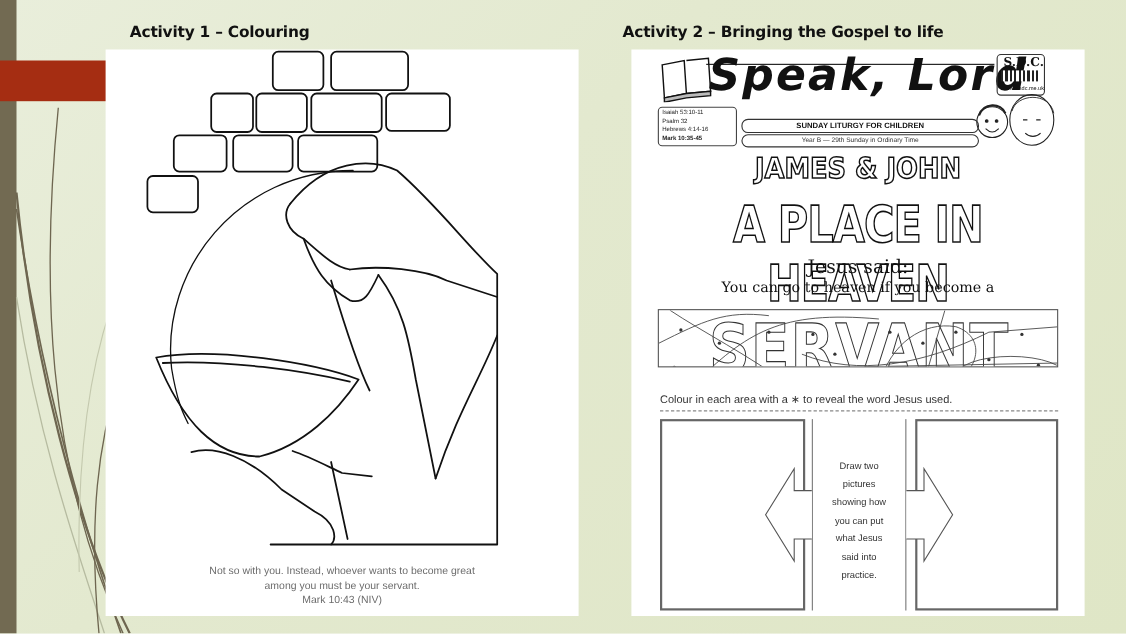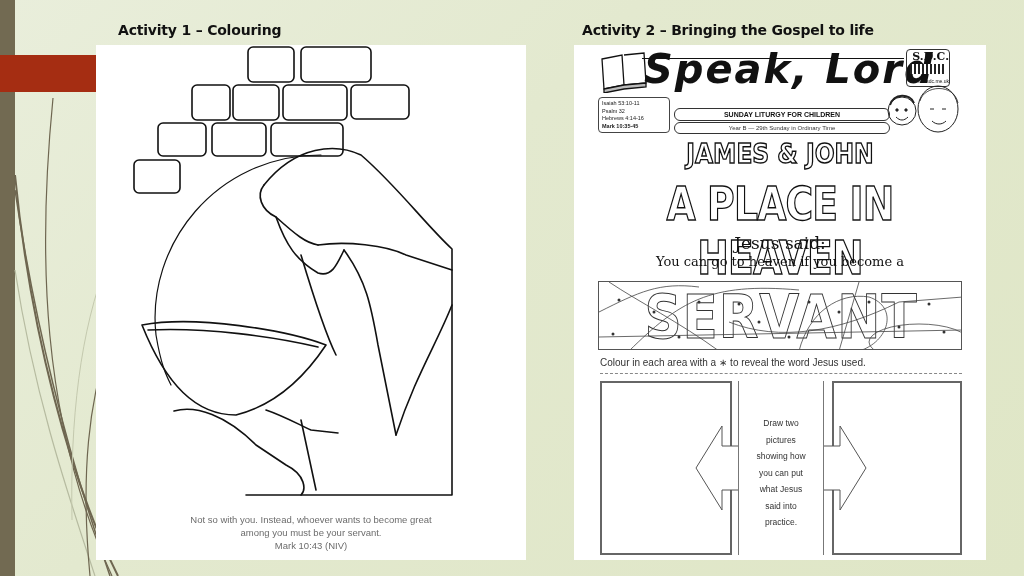--- a/index.html
+++ b/index.html
@@ -12,21 +12,21 @@
   }
   .left-bar { position:absolute; left:0; top:0; width:15px; height:576px; background:#726a52; }
   .red-band { position:absolute; left:0; top:55px; width:108px; height:37px; background:#a52d12; }
   .swooshes { position:absolute; left:0; top:0; width:140px; height:576px; }
 
   .title {
     position:absolute; top:22px; font-size:14px; font-weight:bold; color:#111;
     font-family: "DejaVu Sans", sans-serif; letter-spacing:-0.2px;
   }
   .title.t1 { left:118px; }
-  .title.t2 { left:582px; }
+  .title.t2 { left:566px; }
 
   .panel { position:absolute; background:#fff; }
   .panel.p1 { left:96px; top:45px; width:430px; height:515px; }
   .panel.p2 { left:574px; top:45px; width:412px; height:515px; }
 
   .caption {
     position:absolute; left:0; width:430px; top:468px; text-align:center;
     font-size:9.5px; line-height:13px; color:#6c6c6c;
   }
 
@@ -43,21 +43,21 @@
   .ws-banner1 { position:absolute; left:100px; top:63px; width:216px; height:13px; border:1px solid #333; border-radius:6px;
     font-size:7px; font-weight:bold; text-align:center; line-height:11px; }
   .ws-banner2 { position:absolute; left:100px; top:77px; width:216px; height:12px; border:1px solid #333; border-radius:6px;
     font-size:6px; text-align:center; line-height:10px; color:#333; }
   .outline-text { color:#fff; -webkit-text-stroke:1.4px #111; font-family:"DejaVu Sans", sans-serif; font-weight:bold; text-align:center; position:absolute; left:0; width:412px; }
   .ws-jj { top:94px; font-size:26px; letter-spacing:0px; transform:scaleX(0.9); }
   .ws-wanted { position:absolute; left:0; width:412px; text-align:center; top:123px; font-size:17px; font-weight:900; font-family:"DejaVu Sans",sans-serif; }
   .ws-place { top:132px; font-size:46px; letter-spacing:-1px; transform:scaleX(0.82); line-height:54px; }
   .ws-jesus { position:absolute; left:0; width:412px; text-align:center; top:188px; font-family:"DejaVu Serif", serif; font-size:17px; }
   .ws-become { position:absolute; left:0; width:412px; text-align:center; top:209px; font-family:"DejaVu Serif", serif; font-size:13px; }
-  .ws-servant-box { position:absolute; left:24px; top:236px; width:364px; height:69px; border:1px solid #555; overflow:hidden; }
+  .ws-servant-box { position:absolute; left:24px; top:236px; width:364px; height:53px; border:1px solid #555; overflow:hidden; }
   .ws-servant { position:absolute; left:0; top:4px; width:364px; text-align:center; font-size:60px; line-height:62px;
     font-family:"DejaVu Sans", sans-serif; font-weight:bold; color:#fff; -webkit-text-stroke:1px #333; transform:scaleX(0.86); letter-spacing:1px; }
   .ws-instruct { position:absolute; left:26px; top:312px; font-size:10px; color:#333; }
   .ws-dash { position:absolute; left:26px; top:328px; width:362px; border-top:1px dashed #888; }
   .ws-draw-l { position:absolute; left:26px; top:336px; width:132px; height:174px; border:2.5px solid #666; border-right-width:2.5px; }
   .ws-draw-r { position:absolute; left:258px; top:336px; width:130px; height:174px; border:2.5px solid #666; }
   .ws-center { position:absolute; left:164px; top:336px; width:86px; height:174px; border:1px solid #777; border-top:none; border-bottom:none; }
   .ws-center-text { position:absolute; left:164px; top:370px; width:86px; text-align:center; font-size:8.5px; line-height:16.5px; color:#333; }
   .ws-arrows { position:absolute; left:0; top:336px; width:412px; height:174px; }
 </style>

